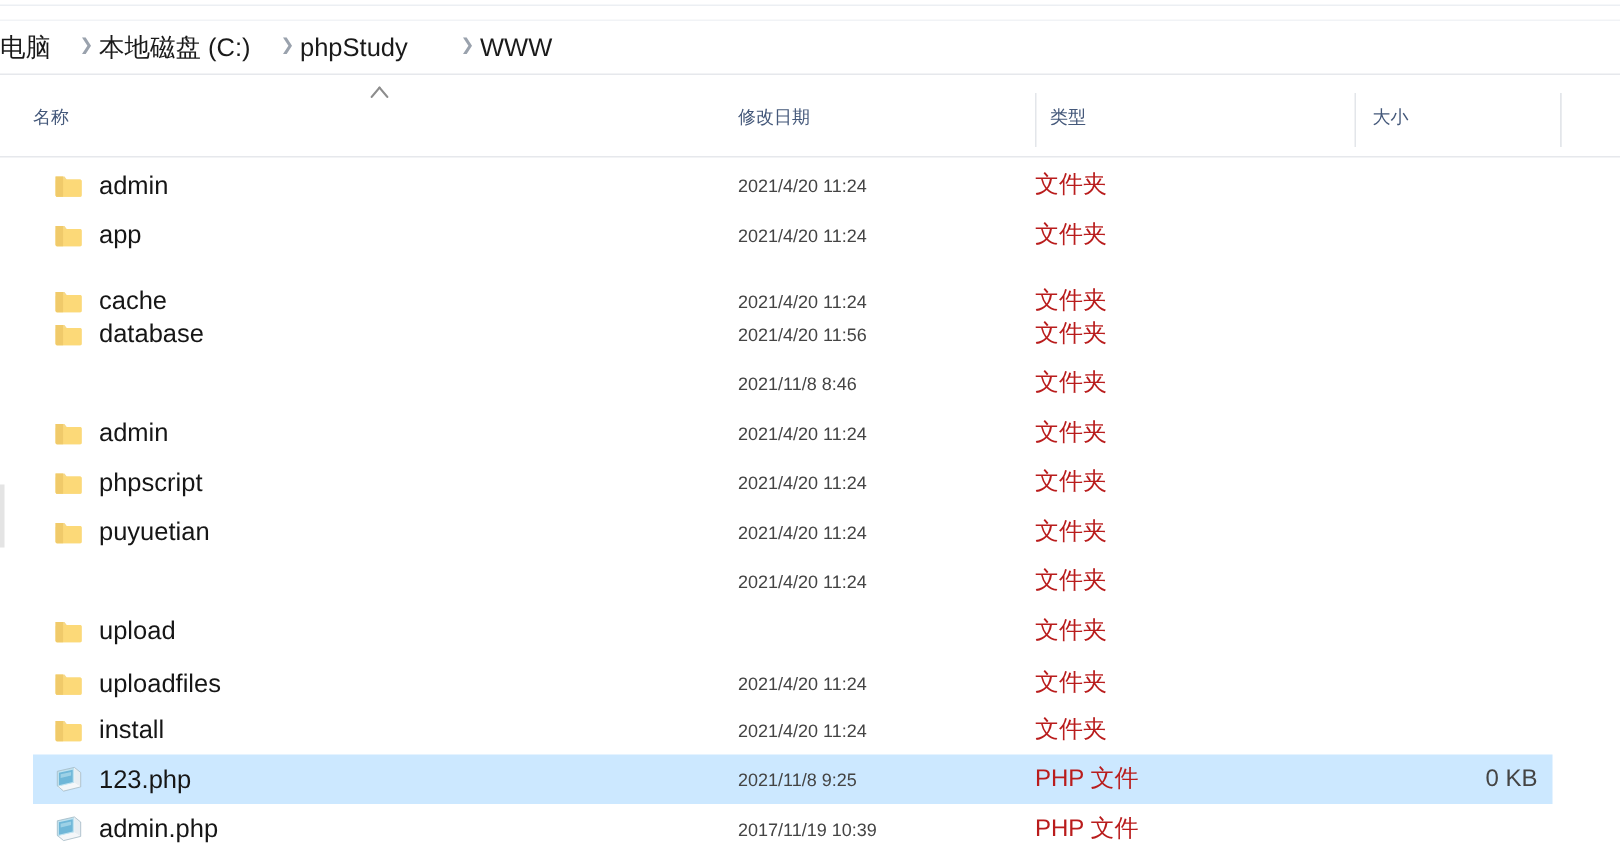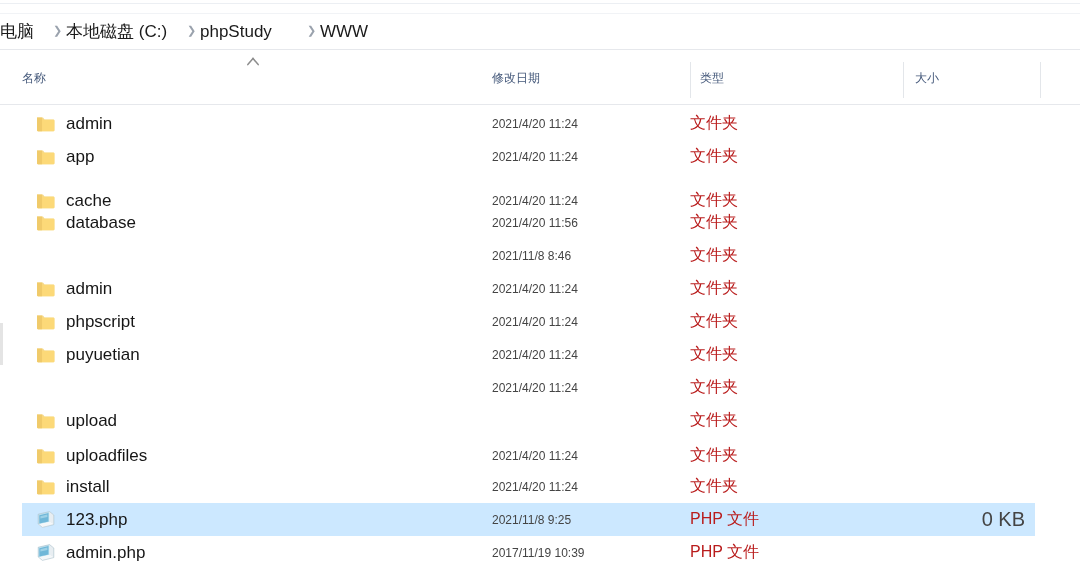--- a/index.html
+++ b/index.html
@@ -176,21 +176,21 @@
   }
   .cell-size {
     position: absolute;
     left: 820px;
     width: 183px;
     top: 0;
     height: 33px;
     display: flex;
     align-items: center;
     justify-content: flex-end;
-    font-size: 20px;
+    font-size: 16px;
     color: #444444;
     white-space: nowrap;
   }
 
   
   #nav-scroll-sliver {
     position: absolute;
     left: 0;
     top: 323px;
     width: 3px;

